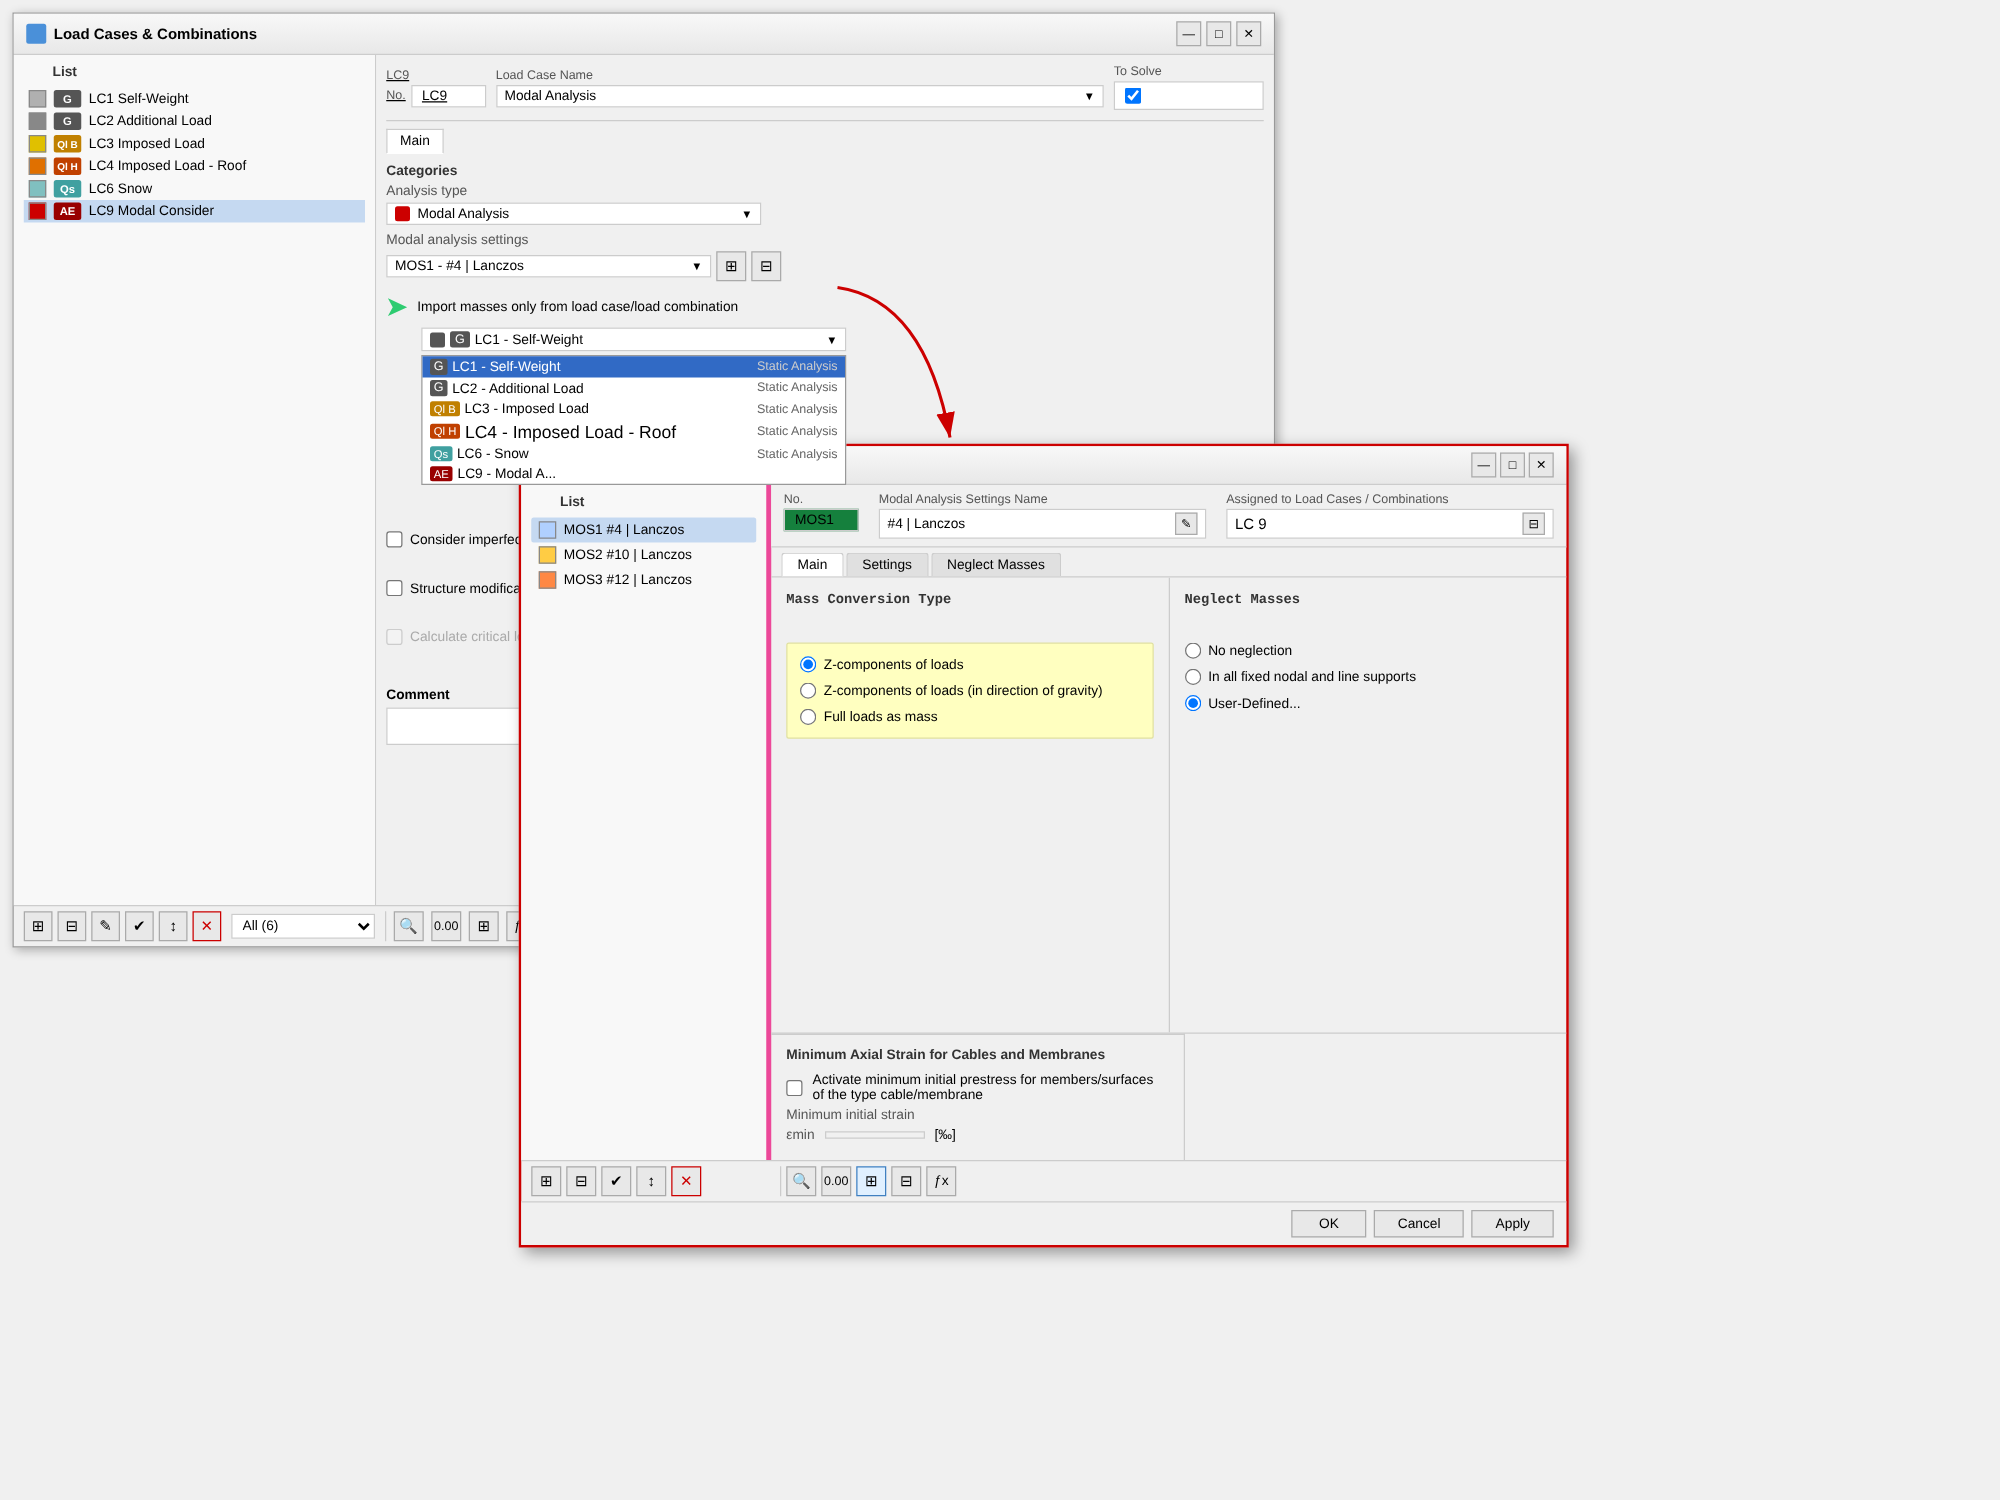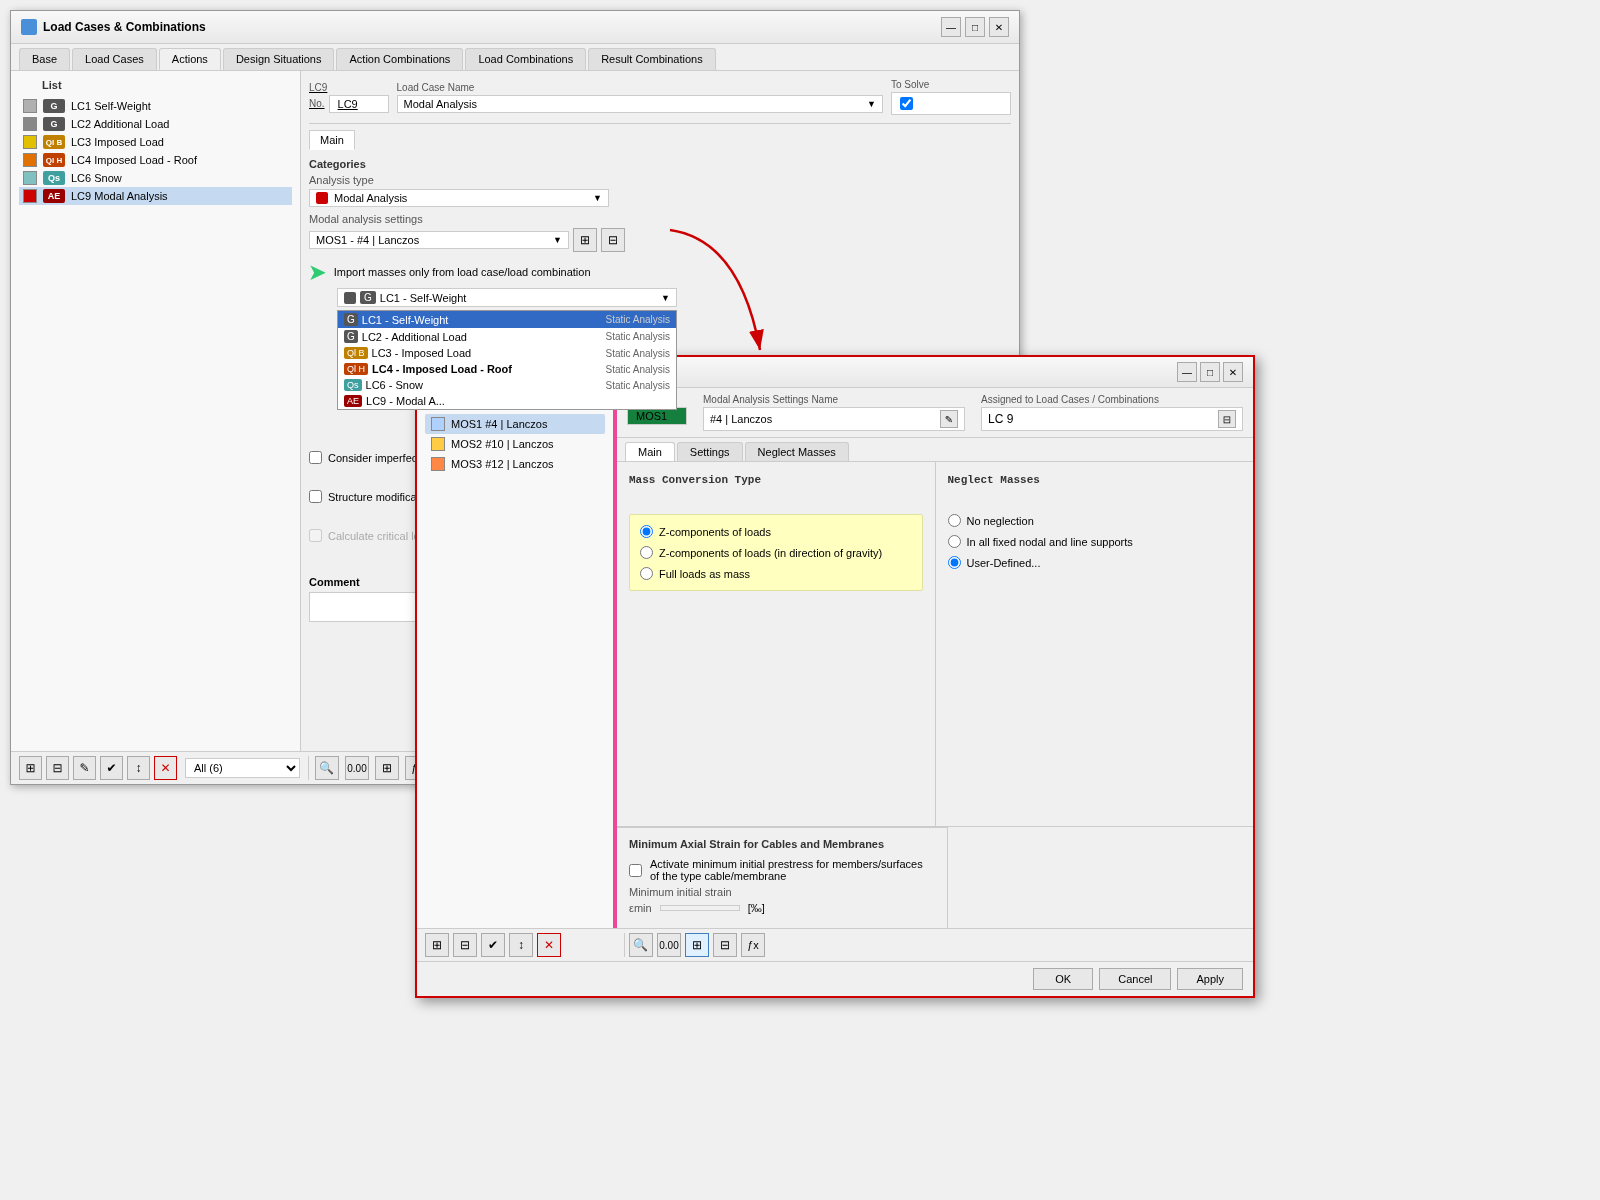--- a/index.html
+++ b/index.html
@@ -292,29 +292,20 @@
       <div class="title-bar-icon"></div>
       <span class="title-bar-text">Load Cases &amp; Combinations</span>
     </div>
     <div class="title-bar-controls">
       <div class="win-btn">—</div>
       <div class="win-btn">□</div>
       <div class="win-btn close">✕</div>
     </div>
   </div>
 
-  <div class="tab-bar">
-    <div class="tab">Base</div>
-    <div class="tab">Load Cases</div>
-    <div class="tab active">Actions</div>
-    <div class="tab">Design Situations</div>
-    <div class="tab">Action Combinations</div>
-    <div class="tab">Load Combinations</div>
-    <div class="tab">Result Combinations</div>
-  </div>
 
   <div class="main-content">
 
     <div class="left-panel">
       <div class="panel-label">List</div>
 
       <div class="list-item">
         <div class="color-box" style="background:#b0b0b0;"></div>
         <div class="label-badge" style="background:#555555;">G</div>
         <span>LC1  Self-Weight</span>
@@ -335,21 +326,21 @@
         <span>LC4  Imposed Load - Roof</span>
       </div>
       <div class="list-item">
         <div class="color-box" style="background:#80c0c0;"></div>
         <div class="label-badge" style="background:#40a0a0; font-size:9px;">Qs</div>
         <span>LC6  Snow</span>
       </div>
       <div class="list-item selected">
         <div class="color-box" style="background:#cc0000;"></div>
         <div class="label-badge" style="background:#990000; font-size:9px;">AE</div>
-        <span>LC9  Modal Analysis</span>
+        <span>LC9  Modal Consider</span>
       </div>
 
       <div style="flex:1;"></div>
     </div>
 
     <div class="right-panel">
 
       <div class="field-row">
         <div style="display:flex;flex-direction:column;gap:2px;text-decoration:underline;">
           <span style="font-size:10px;color:#555;">LC9</span>
@@ -427,21 +418,21 @@
               <span style="flex:1;font-size:11px;">LC2 - Additional Load</span>
               <span style="font-size:10px;color:#666;">Static Analysis</span>
             </div>
             <div style="display:flex;align-items:center;padding:2px 6px;gap:4px;">
               <span style="font-size:10px;color:white;background:#c08000;padding:1px 3px;border-radius:2px;font-size:9px;">Ql B</span>
               <span style="flex:1;font-size:11px;">LC3 - Imposed Load</span>
               <span style="font-size:10px;color:#666;">Static Analysis</span>
             </div>
             <div style="display:flex;align-items:center;padding:2px 6px;gap:4px;">
               <span style="font-size:10px;color:white;background:#c04000;padding:1px 3px;border-radius:2px;font-size:9px;">Ql H</span>
-              <span style="flex:1;font-size:11px;font-weight:bold;">LC4 - Imposed Load - Roof</span>
+              <span style="flex:1;font-size:14px;">LC4 - Imposed Load - Roof</span>
               <span style="font-size:10px;color:#666;">Static Analysis</span>
             </div>
             <div style="display:flex;align-items:center;padding:2px 6px;gap:4px;">
               <span style="font-size:10px;color:white;background:#40a0a0;padding:1px 3px;border-radius:2px;font-size:9px;">Qs</span>
               <span style="flex:1;font-size:11px;">LC6 - Snow</span>
               <span style="font-size:10px;color:#666;">Static Analysis</span>
             </div>
             <div style="display:flex;align-items:center;padding:2px 6px;gap:4px;">
               <span style="font-size:10px;color:white;background:#990000;padding:1px 3px;border-radius:2px;font-size:9px;">AE</span>
               <span style="flex:1;font-size:11px;">LC9 - Modal A...</span>

